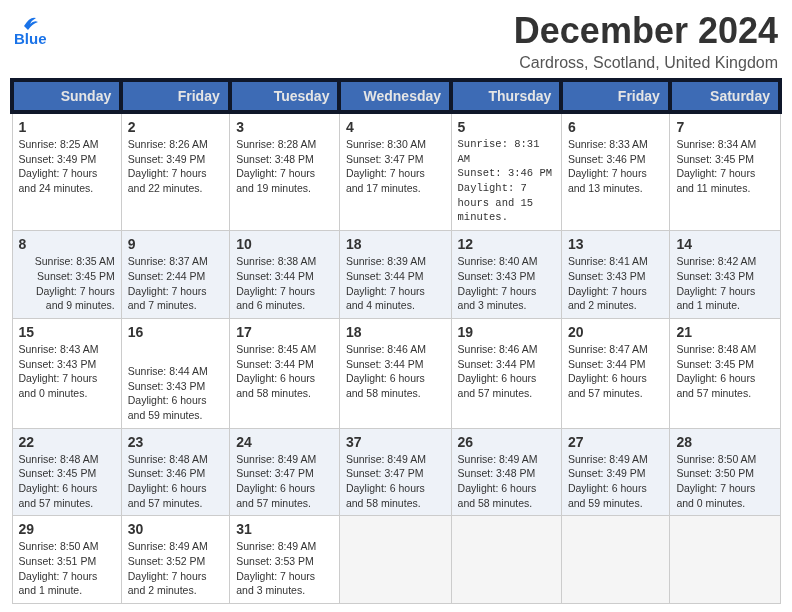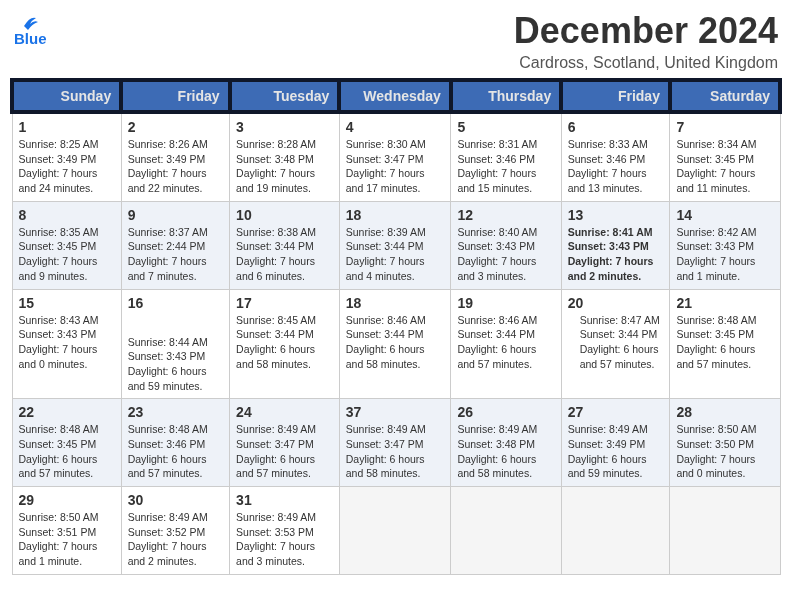--- a/index.html
+++ b/index.html
@@ -134,41 +134,41 @@
 Daylight: 7 hours and 19 minutes.</div>
         </td>
         <td>
           <span class="day-number">4</span>
           <div class="day-info" style="white-space: pre-line;">Sunrise: 8:30 AM
 Sunset: 3:47 PM
 Daylight: 7 hours and 17 minutes.</div>
         </td>
         <td>
           <span class="day-number">5</span>
-          <div class="day-info" style="white-space: pre-line;">Sunrise: 8:31 AM
+          <div class="day-info" style="white-space: pre-line; font-family: Liberation Mono, monospace;">Sunrise: 8:31 AM
 Sunset: 3:46 PM
 Daylight: 7 hours and 15 minutes.</div>
         </td>
         <td>
           <span class="day-number">6</span>
           <div class="day-info" style="white-space: pre-line;">Sunrise: 8:33 AM
 Sunset: 3:46 PM
 Daylight: 7 hours and 13 minutes.</div>
         </td>
         <td>
           <span class="day-number">7</span>
           <div class="day-info" style="white-space: pre-line;">Sunrise: 8:34 AM
 Sunset: 3:45 PM
 Daylight: 7 hours and 11 minutes.</div>
         </td>
       </tr>
       <tr class="row-shaded">
         <td>
           <span class="day-number">8</span>
-          <div class="day-info" style="white-space: pre-line;">Sunrise: 8:35 AM
+          <div class="day-info" style="white-space: pre-line; text-align: right;">Sunrise: 8:35 AM
 Sunset: 3:45 PM
 Daylight: 7 hours and 9 minutes.</div>
         </td>
         <td>
           <span class="day-number">9</span>
           <div class="day-info" style="white-space: pre-line;">Sunrise: 8:37 AM
 Sunset: 2:44 PM
 Daylight: 7 hours and 7 minutes.</div>
         </td>
         <td>
@@ -184,21 +184,21 @@
 Daylight: 7 hours and 4 minutes.</div>
         </td>
         <td>
           <span class="day-number">12</span>
           <div class="day-info" style="white-space: pre-line;">Sunrise: 8:40 AM
 Sunset: 3:43 PM
 Daylight: 7 hours and 3 minutes.</div>
         </td>
         <td>
           <span class="day-number">13</span>
-          <div class="day-info" style="white-space: pre-line; font-weight: bold;">Sunrise: 8:41 AM
+          <div class="day-info" style="white-space: pre-line;">Sunrise: 8:41 AM
 Sunset: 3:43 PM
 Daylight: 7 hours and 2 minutes.</div>
         </td>
         <td>
           <span class="day-number">14</span>
           <div class="day-info" style="white-space: pre-line;">Sunrise: 8:42 AM
 Sunset: 3:43 PM
 Daylight: 7 hours and 1 minute.</div>
         </td>
       </tr>
@@ -228,21 +228,21 @@
 Daylight: 6 hours and 58 minutes.</div>
         </td>
         <td>
           <span class="day-number">19</span>
           <div class="day-info" style="white-space: pre-line;">Sunrise: 8:46 AM
 Sunset: 3:44 PM
 Daylight: 6 hours and 57 minutes.</div>
         </td>
         <td>
           <span class="day-number">20</span>
-          <div class="day-info" style="white-space: pre-line; margin-left: 12px;">Sunrise: 8:47 AM
+          <div class="day-info" style="white-space: pre-line;">Sunrise: 8:47 AM
 Sunset: 3:44 PM
 Daylight: 6 hours and 57 minutes.</div>
         </td>
         <td>
           <span class="day-number">21</span>
           <div class="day-info" style="white-space: pre-line;">Sunrise: 8:48 AM
 Sunset: 3:45 PM
 Daylight: 6 hours and 57 minutes.</div>
         </td>
       </tr>

